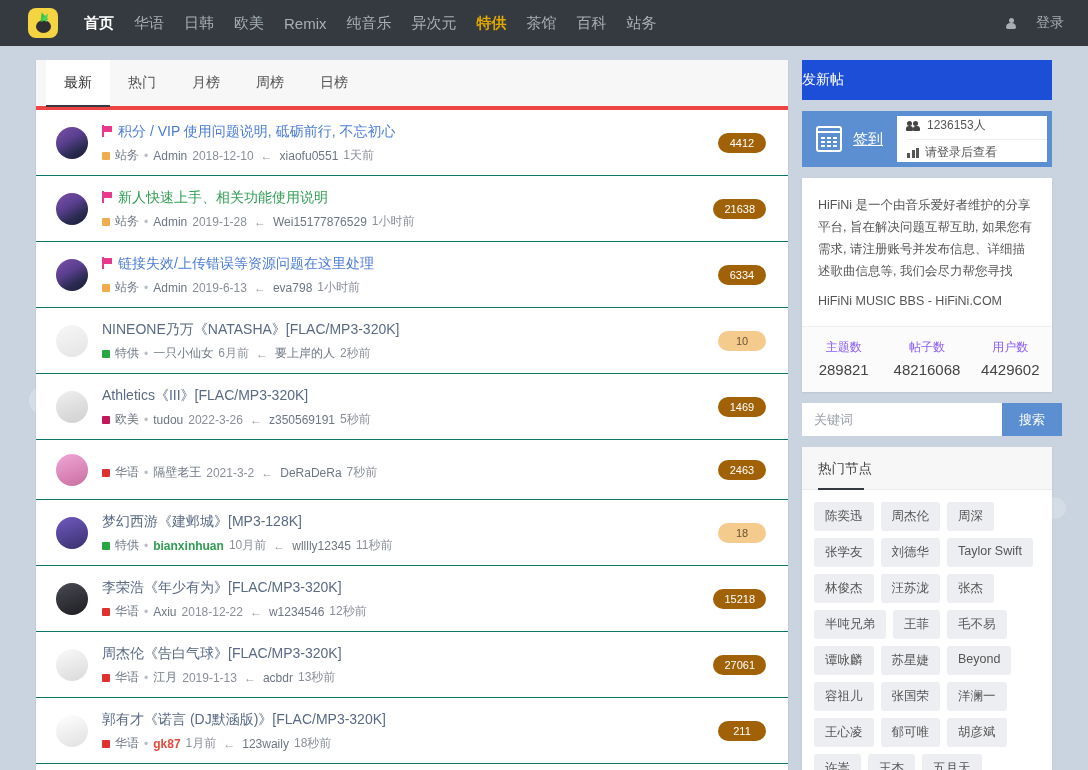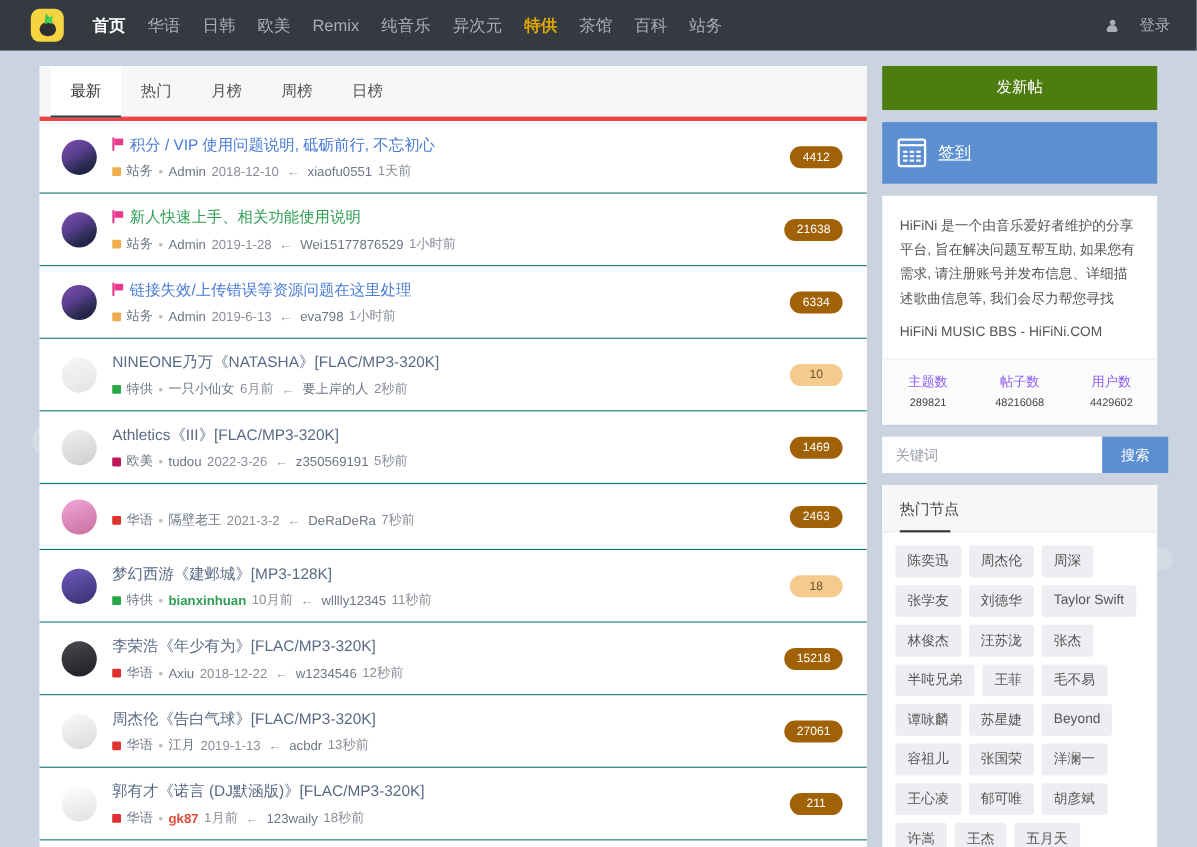--- a/index.html
+++ b/index.html
@@ -149,21 +149,21 @@
   .pill {
     flex: none; margin-left: 12px;
     min-width: 48px; text-align: center;
     padding: 4px 11px; border-radius: 11px;
     font-size: 11px; color: #fff; background: #a16207;
   }
   .pill.warm { background: #f5ca8d; color: #6b5430; }
 
   
   .btn-new {
-    background: #4d7c0f; color: #fff; text-align: center;
+    background: #1d4ed8; color: #fff; text-align: left;
     padding: 11px 0; font-size: 14px; cursor: pointer;
     margin-bottom: 11px;
   }
   .signin-box {
     display: flex; background: #5b8fd1; margin-bottom: 11px;
     height: 56px; align-items: stretch;
   }
   .signin-left {
     display: flex; align-items: center; gap: 11px;
     padding: 0 14px; flex: none;
@@ -202,21 +202,21 @@
   .about p {
     font-size: 12.5px; color: #555; line-height: 22px; margin-bottom: 8px;
   }
   .about p.last { margin-bottom: 0; }
   .stats {
     display: flex; border-top: 1px solid #eef0f2;
     padding: 12px 0 14px; background: #fbfbfc;
   }
   .stat { flex: 1; text-align: center; }
   .stat .k { font-size: 12px; color: #8b5cf6; margin-bottom: 5px; }
-  .stat .v { font-size: 10px; color: #444; }
+  .stat .v { font-size: 15px; color: #444; }
 
   .search-row { display: flex; margin-bottom: 11px; }
   .search-input {
     flex: 1 1 auto; border: none; outline: none;
     padding: 9px 12px; font-size: 13px; color: #333;
     font-family: "Liberation Sans", sans-serif; background: #fff;
   }
   .search-input::placeholder { color: #9aa0a8; }
   .search-btn {
     flex: none; background: #5b8fd1; color: #fff; border: none;
@@ -489,20 +489,34 @@
               <i></i>
               <i></i>
               <i></i>
               <i></i>
               <i></i>
               <i></i>
               <i></i>
             </span>
         </span>
         <span class="signin-label">签到</span>
+      </div>
+      <div class="signin-right">
+        <div class="sr-line">
+          <span class="people-ico"></span>
+          <span>1236153人</span>
+        </div>
+        <div class="sr-line b">
+          <span class="bar-ico">
+              <i></i>
+              <i></i>
+              <i></i>
+            </span>
+          <span>请登录后查看</span>
+        </div>
       </div>
     </div>
 
     <div class="panel">
       <div class="about">
         <p>HiFiNi 是一个由音乐爱好者维护的分享平台, 旨在解决问题互帮互助, 如果您有需求, 请注册账号并发布信息、详细描述歌曲信息等, 我们会尽力帮您寻找</p>
         <p class="last">HiFiNi MUSIC BBS - HiFiNi.COM</p>
       </div>
       <div class="stats" id="stats">
           <div class="stat">

